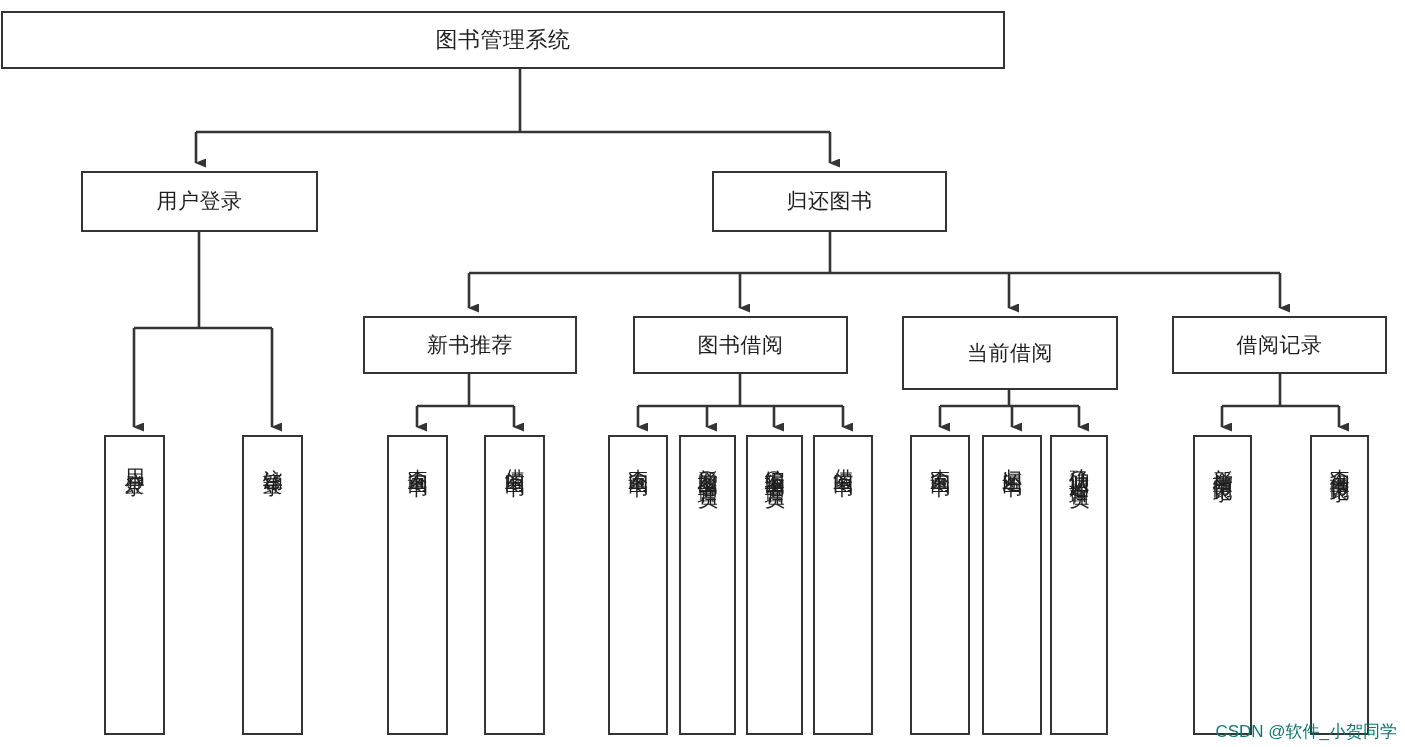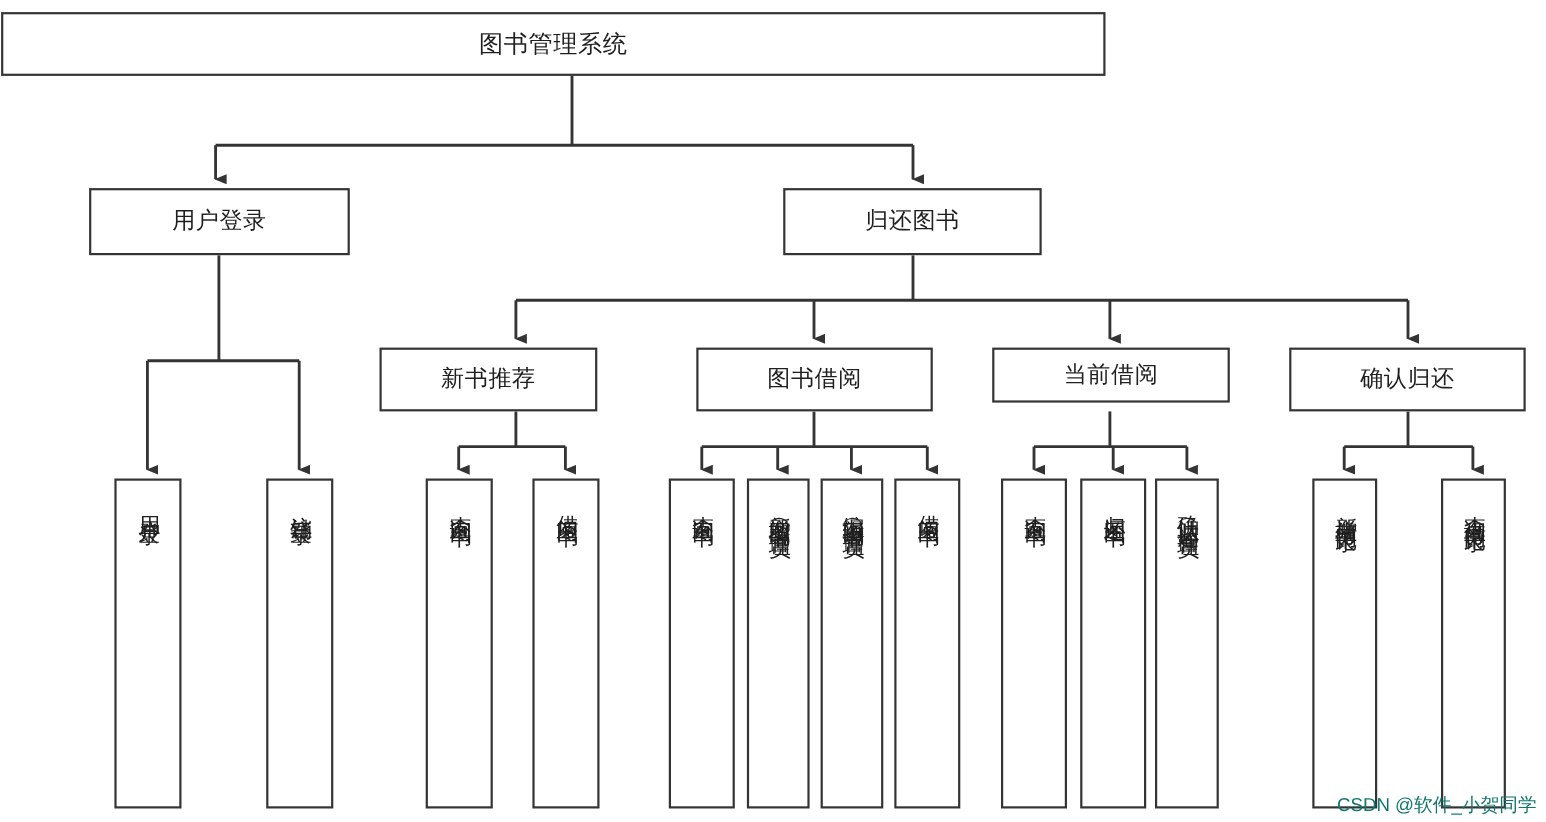--- a/index.html
+++ b/index.html
@@ -127,31 +127,31 @@
     <span class="node-label">图书管理系统</span>
   </div>
 
   <div class="node-box" style="left:81px; top:171px; width:237px; height:61px;">
     <span class="node-label">用户登录</span>
   </div>
   <div class="node-box" style="left:712px; top:171px; width:235px; height:61px;">
     <span class="node-label">归还图书</span>
   </div>
 
-  <div class="node-box" style="left:345px; top:316px; width:198px; height:58px;align-items:center;">
+  <div class="node-box" style="left:363px; top:316px; width:214px; height:58px;align-items:center;">
     <span class="node-label">新书推荐</span>
   </div>
   <div class="node-box" style="left:633px; top:316px; width:215px; height:58px;">
     <span class="node-label">图书借阅</span>
   </div>
-  <div class="node-box" style="left:902px; top:316px; width:216px; height:50px;">
+  <div class="node-box" style="left:902px; top:316px; width:216px; height:74px;">
     <span class="node-label">当前借阅</span>
   </div>
   <div class="node-box" style="left:1172px; top:316px; width:215px; height:58px;">
-    <span class="node-label">确认归还</span>
+    <span class="node-label">借阅记录</span>
   </div>
 
   <div class="node-box vertical" style="left:104px; top:435px; width:61px; height:300px;">
     <span class="node-label">用户登录</span>
   </div>
   <div class="node-box vertical" style="left:242px; top:435px; width:61px; height:300px;">
     <span class="node-label">注销登录</span>
   </div>
 
   <div class="node-box vertical" style="left:387px; top:435px; width:61px; height:300px;">

